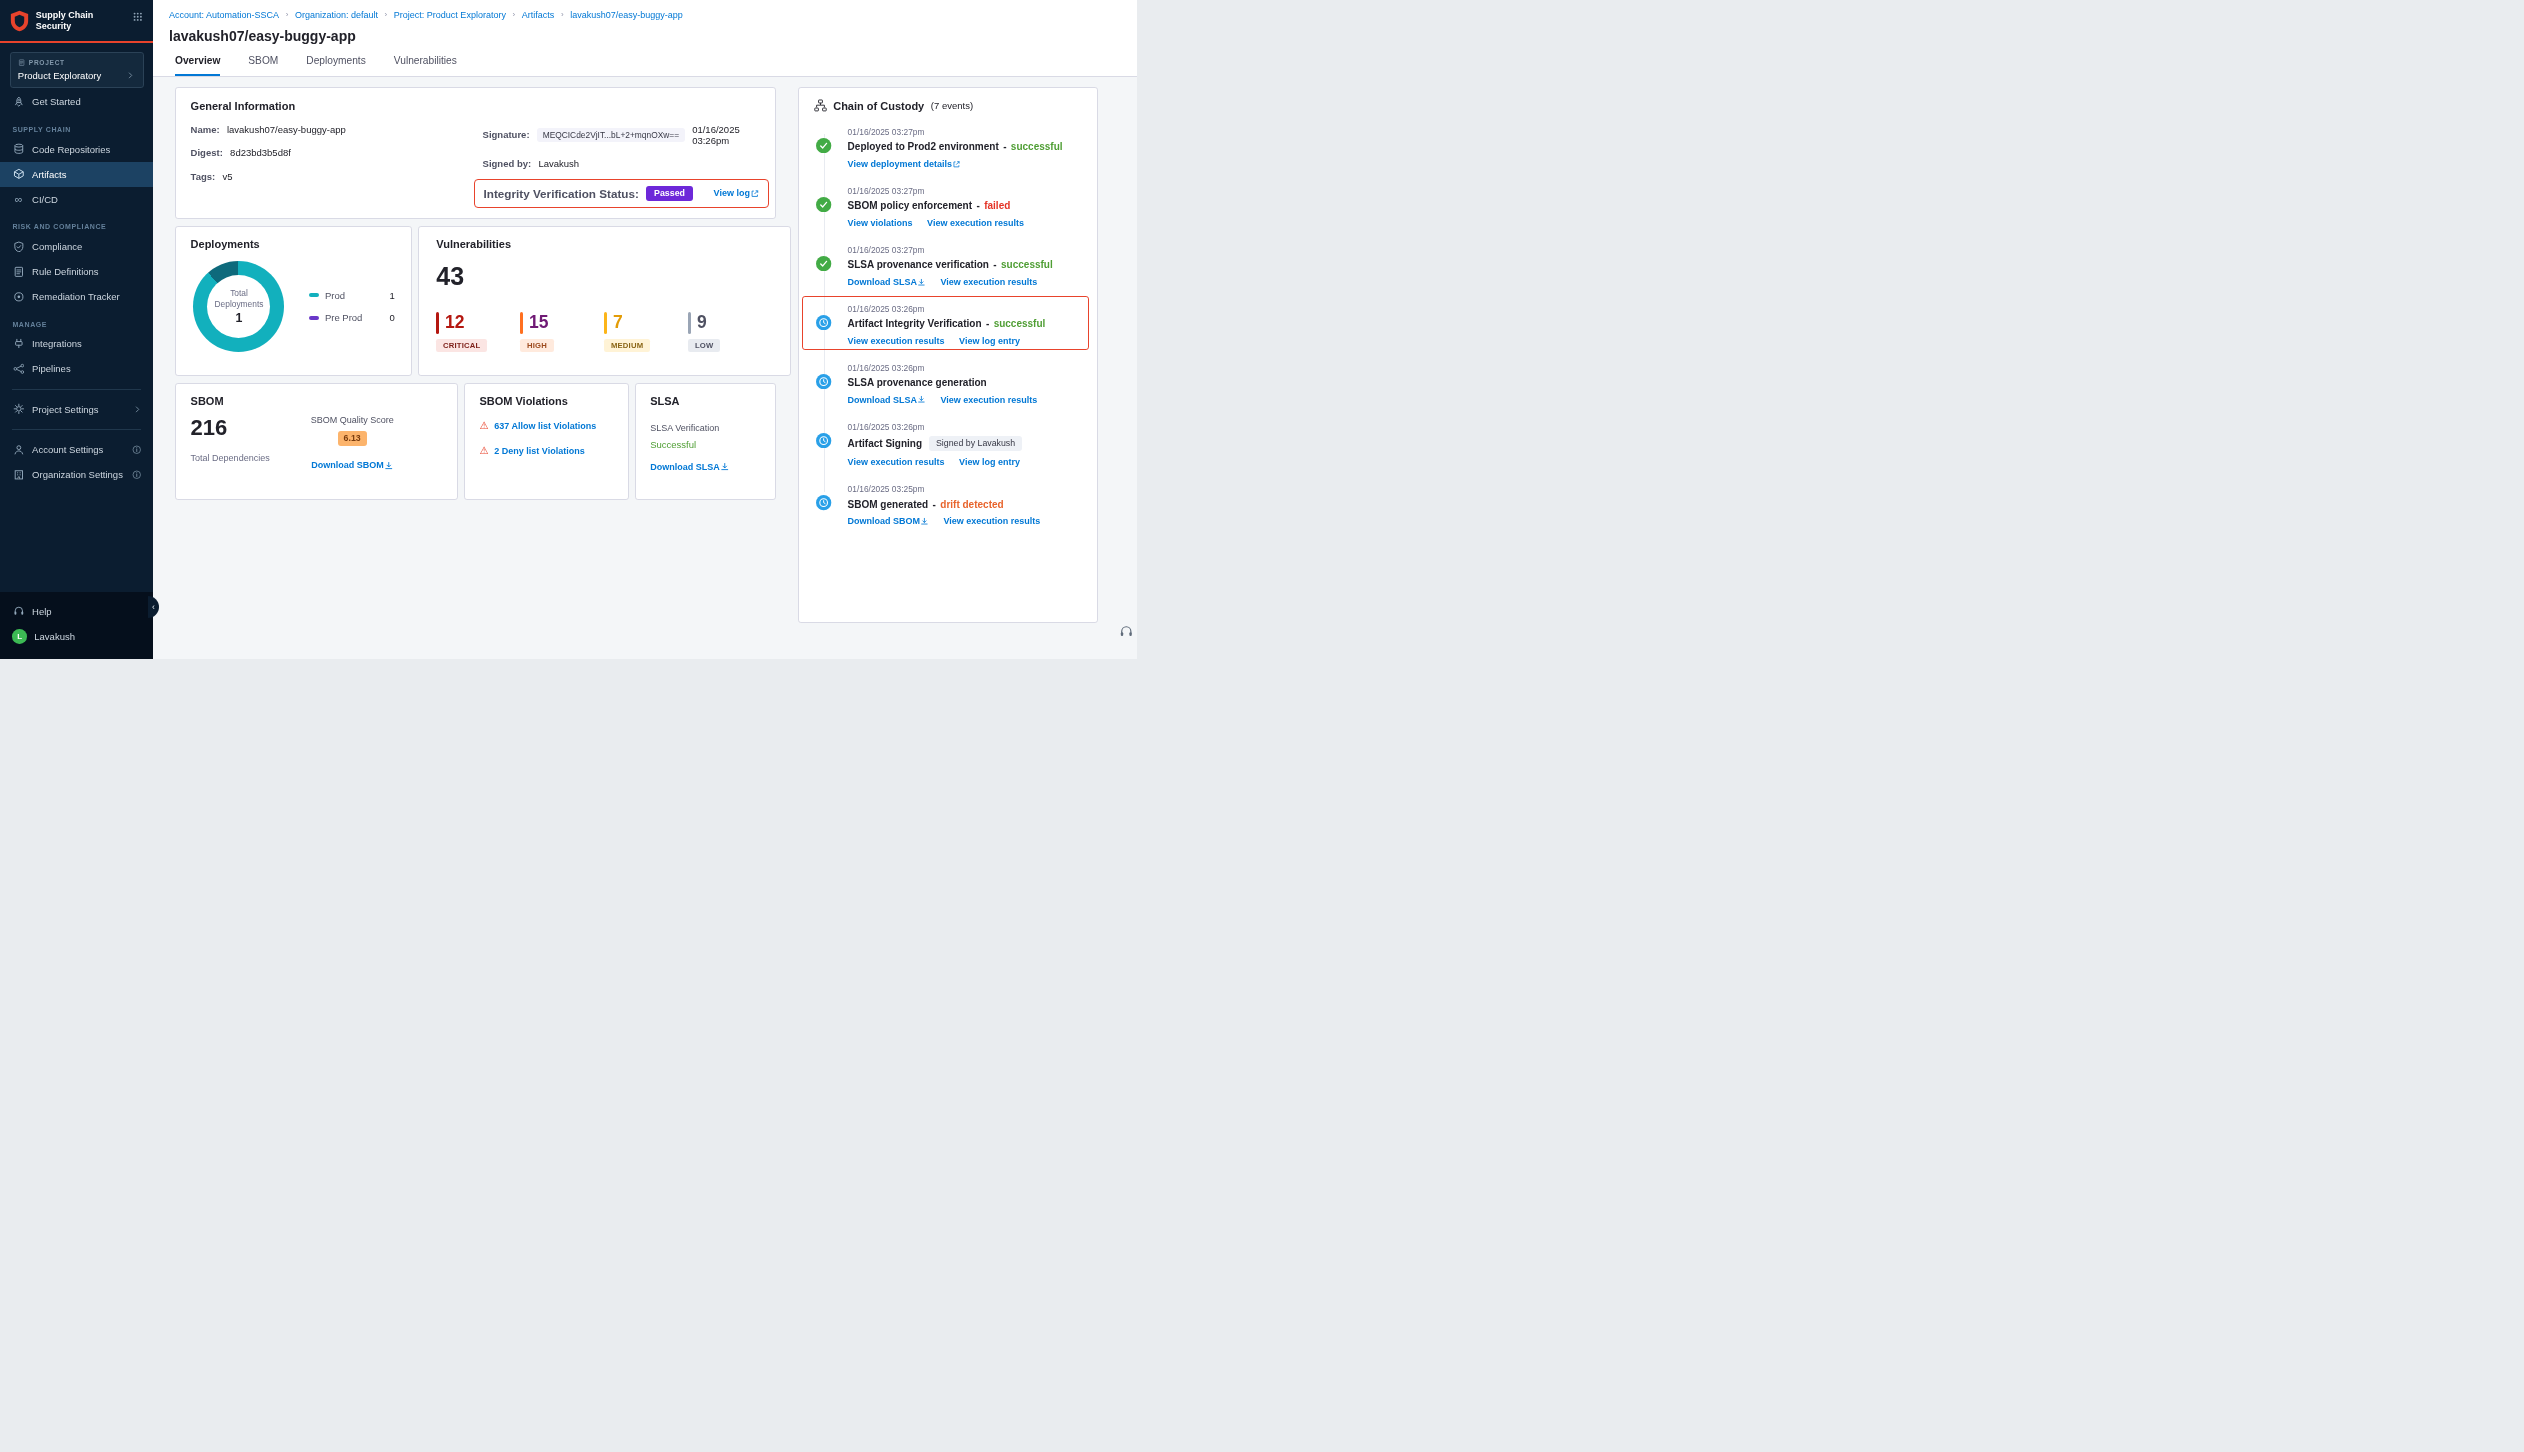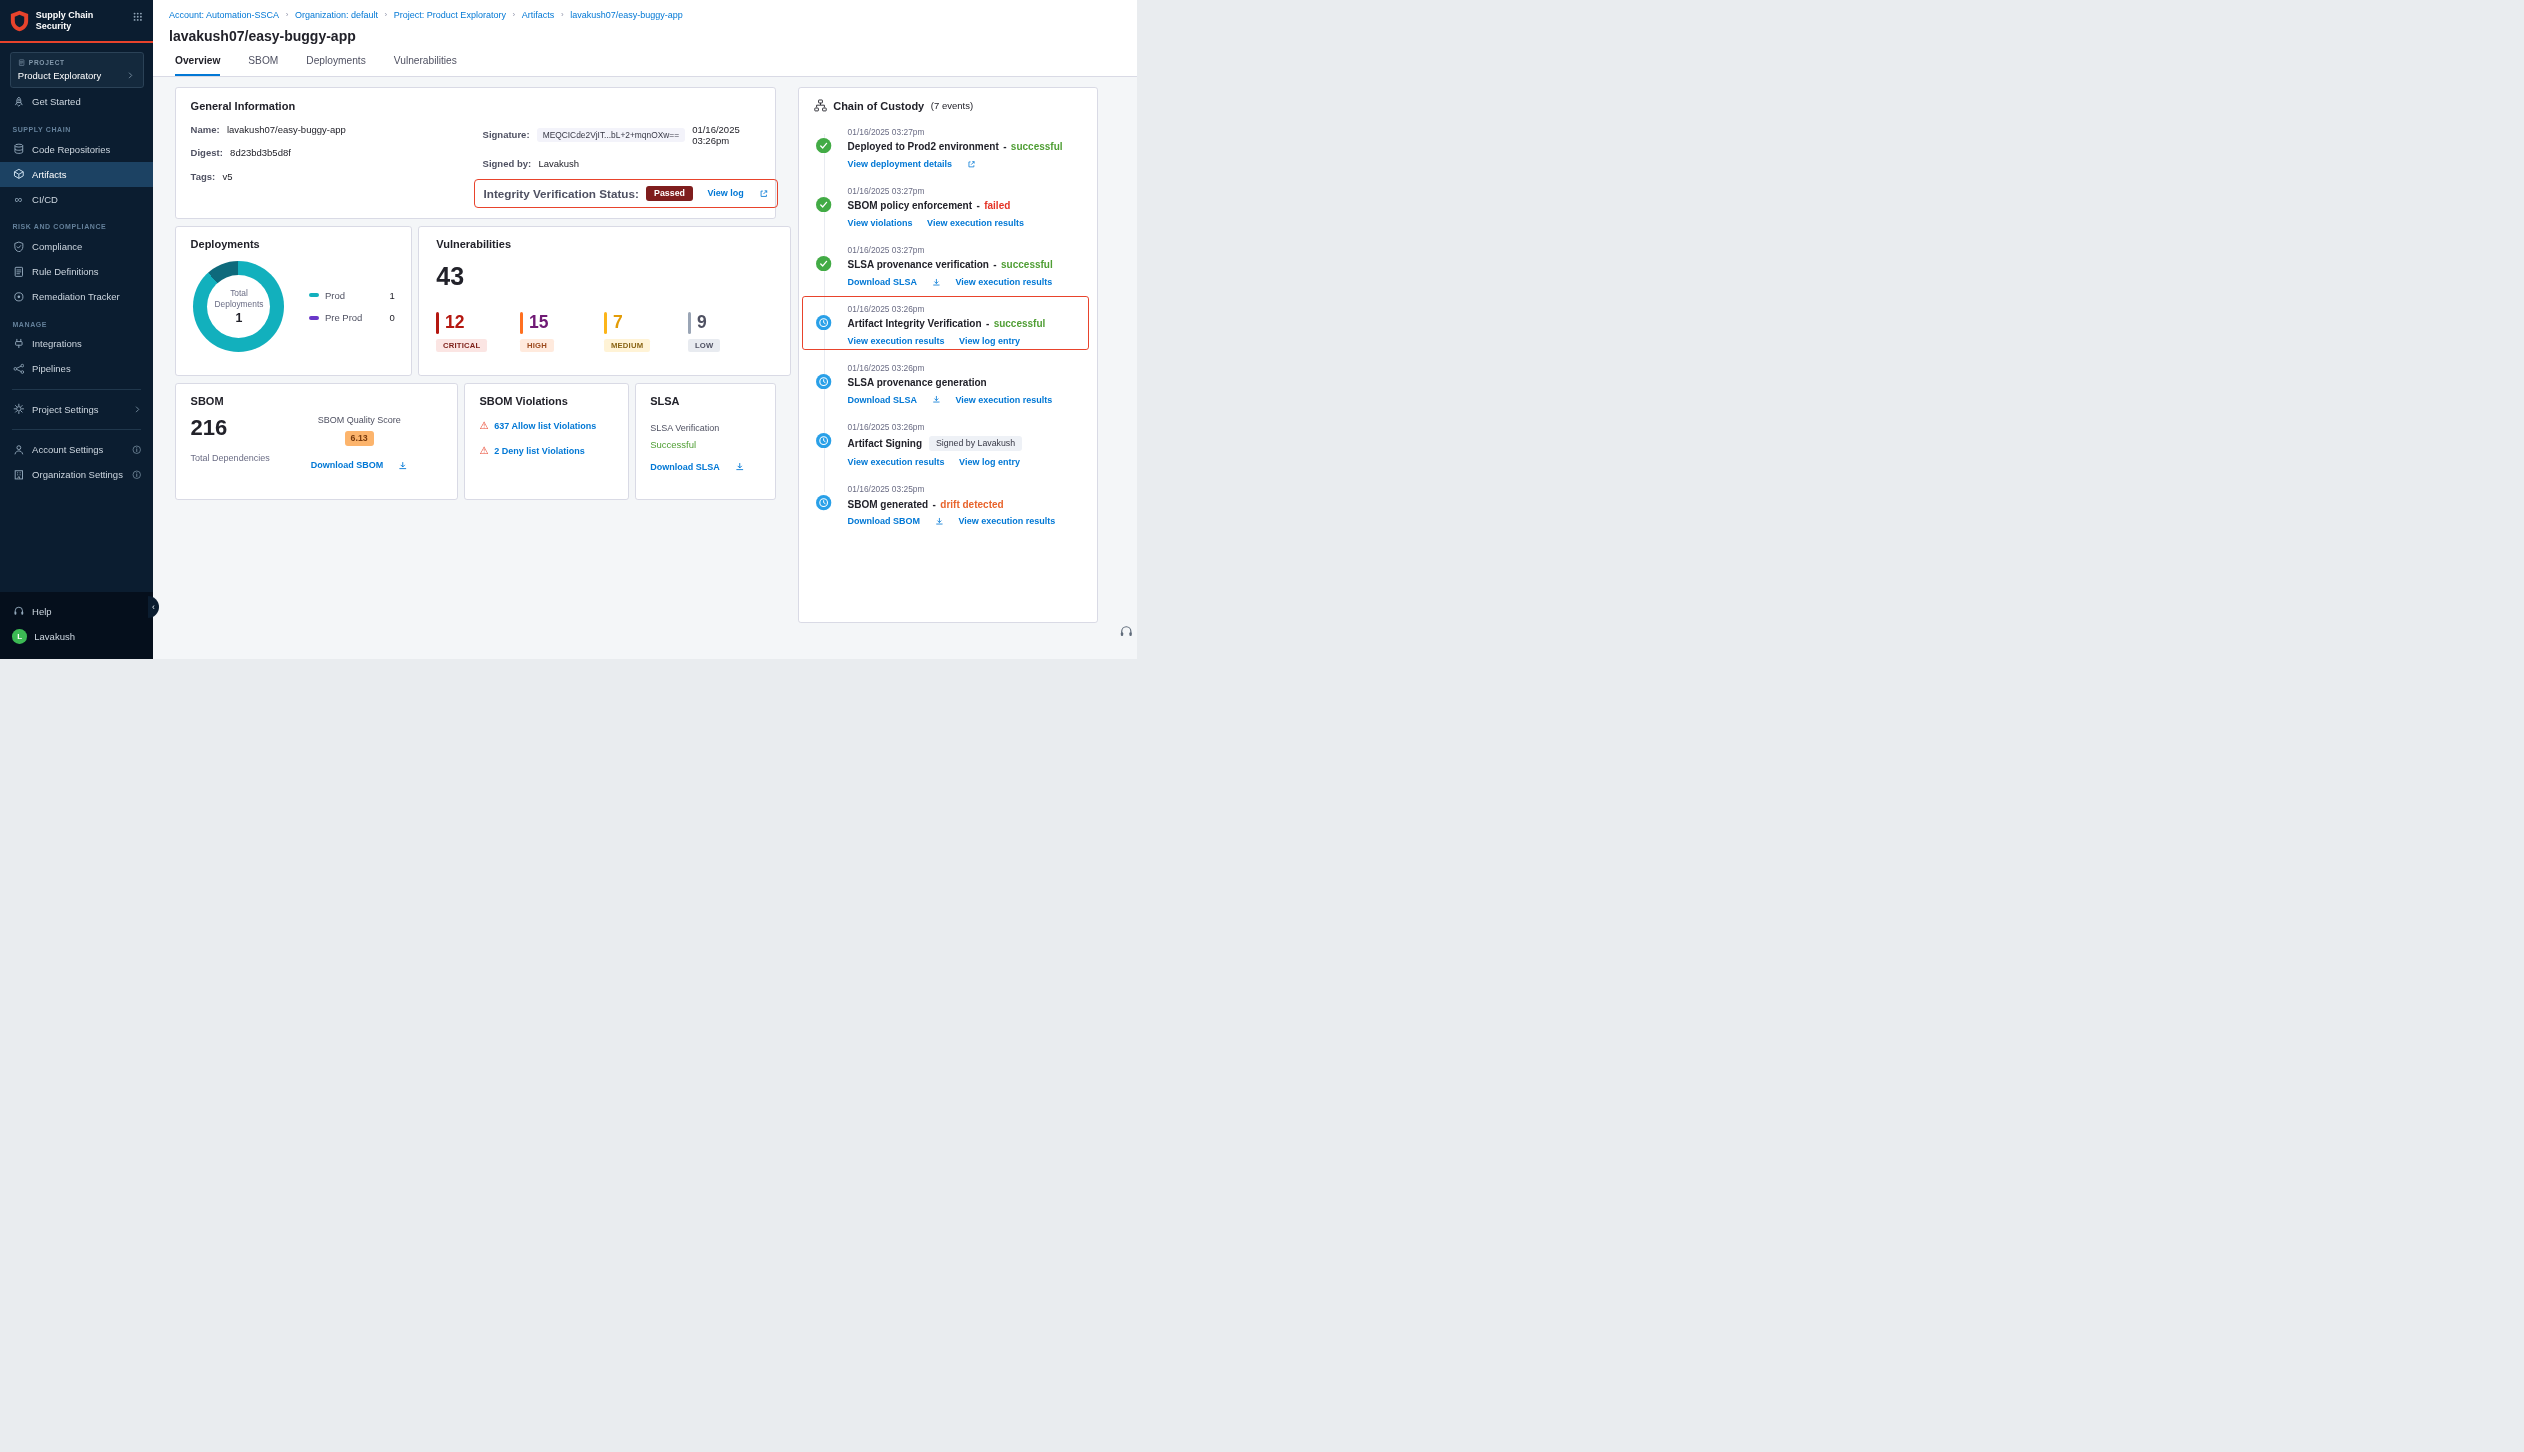--- a/index.html
+++ b/index.html
@@ -49,23 +49,23 @@
   .gi-card { padding:12.4px 14.6px 4.4px; }
   .gi-grid { display:flex; margin-top:11.7px; }
   .gi-left { width:292px; flex-shrink:0; }
   .gi-right { flex:1; }
   .gi-row { display:flex; align-items:center; gap:7.3px; margin-bottom:12.4px; font-size:9.5px; }
   .gi-label { color:#4f5162; font-weight:600; white-space:nowrap; }
   .gi-value { color:#22222a; }
   .sig-pill { background:#f3f3fa; border-radius:2.9px; padding:2.2px 5.8px; font-size:8.4px; color:#383946; }
   .sig-time { margin-left:auto; font-size:9.5px; color:#22222a; padding-right:1.5px; }
   .integrity-box { display:flex; align-items:center; gap:7.3px; border:1.5px solid #e8432c; border-radius:4px; padding:6.6px 8.8px; margin:-2.9px -8.8px 5.8px -8.8px; }
-  .badge-passed { background:#7f1d1d; color:#fff; font-size:8.8px; font-weight:700; padding:2.2px 8px; border-radius:2.9px; }
+  .badge-passed { background:#6d28d9; color:#fff; font-size:8.8px; font-weight:700; padding:2.2px 8px; border-radius:2.9px; }
   .spacer { flex:1; }
-  .lnk { color:#0278d5; font-weight:700; font-size:9px; cursor:pointer; display:inline-flex; align-items:center; gap:15px; white-space:nowrap; }
+  .lnk { color:#0278d5; font-weight:700; font-size:9px; cursor:pointer; display:inline-flex; align-items:center; gap:0; white-space:nowrap; }
 
   
   .row2 { display:flex; gap:5.8px; }
   .dep-card { width:237px; height:150px; padding:11px 14.6px; flex-shrink:0; }
   .dep-body { display:flex; align-items:center; margin-top:11px; }
   .donut { width:91px; height:91px; margin-left:2.9px; border-radius:50%; background:conic-gradient(from 318deg,#0e6a7c 0 42deg,#12b0bd 42deg 360deg); display:grid; place-items:center; flex-shrink:0; }
   .donut-inner { width:63px; height:63px; border-radius:50%; background:#fff; display:flex; flex-direction:column; align-items:center; justify-content:center; text-align:center; }
   .donut-cap { font-size:8.4px; color:#6b6d85; line-height:1.3; }
   .donut-num { font-size:12.4px; font-weight:700; color:#22222a; margin-top:1.5px; }
   .legend { margin-left:auto; width:86px; display:flex; flex-direction:column; gap:11.7px; margin-right:1.5px; }

